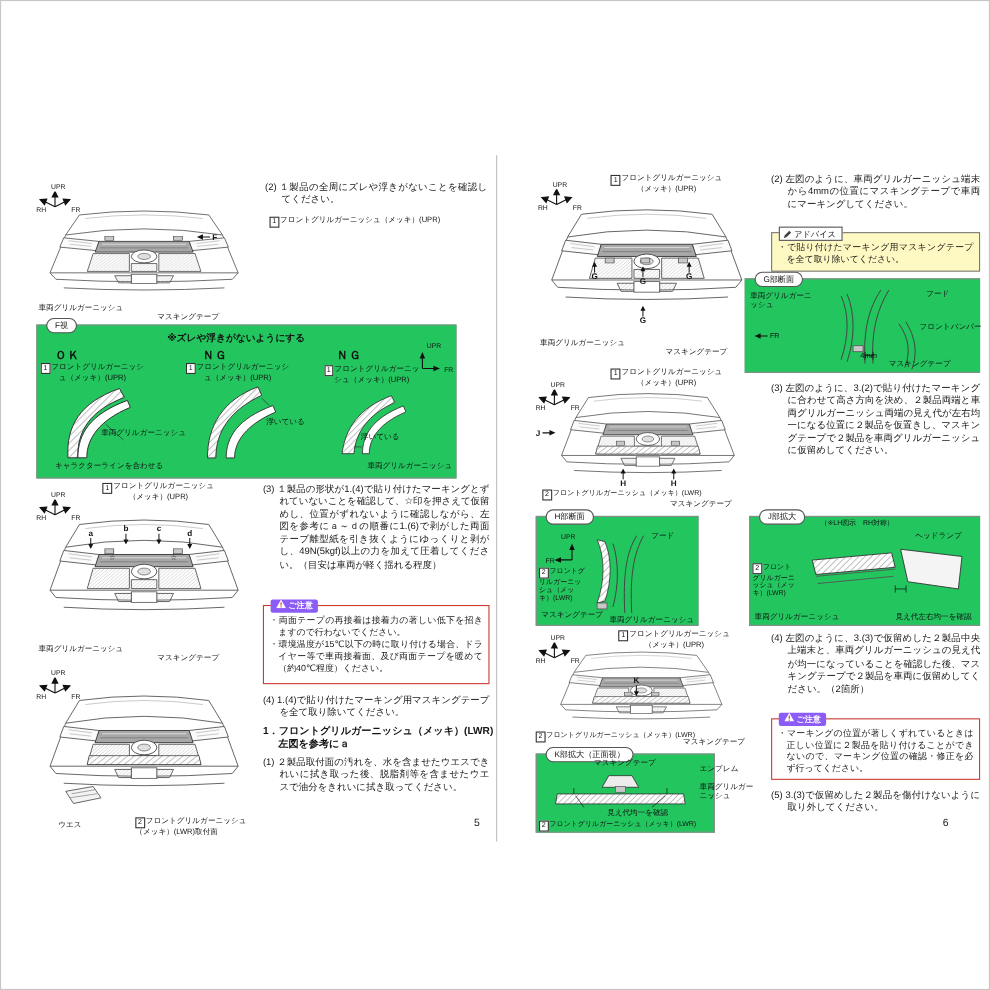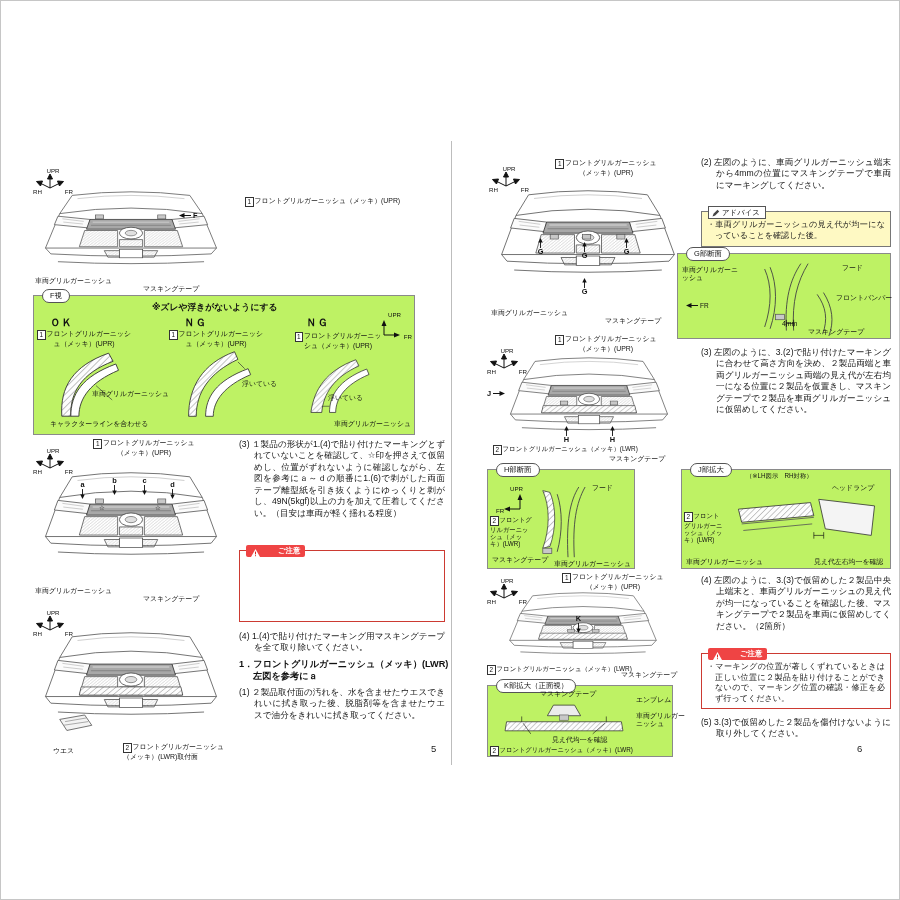--- a/index.html
+++ b/index.html
@@ -16,26 +16,26 @@
 .nbox{display:inline-block;border:1px solid #333;padding:0 1.5px;font-size:6.4px;line-height:7.5px;background:#fff;margin-right:1px;vertical-align:top}
 .flabel{position:absolute;font-size:6.9px;line-height:1.15;color:#111;white-space:nowrap}
 .fw{white-space:normal}
 .axis{position:absolute;width:40px;text-align:center;font-size:6.2px;line-height:7px;color:#111}
 .axis .au{display:block}
 .axrow{display:flex;justify-content:space-between;margin-top:-2px}
 .axis2{position:absolute;font-size:6.2px;color:#111;width:30px;height:26px}
 .a2u{position:absolute;top:-1px;left:10px}
 .a2fr{position:absolute;right:-4px;bottom:-2px}
 .a2fl{position:absolute;left:-4px;bottom:-2px}
-.boxfig{position:absolute;border:1px solid #8a8a8a;background:#bef264}
+.boxfig{position:absolute;border:1px solid #8a8a8a;background:#22c55e}
 .tab{position:absolute;top:-7px;left:8px;background:#fff;border:1px solid #555;border-radius:7px;padding:0 7px;font-size:7.4px;line-height:12px;white-space:nowrap;color:#111}
 .fhead{position:absolute;font-size:8.8px;font-weight:bold;color:#111;white-space:nowrap}
 .okng{position:absolute;font-size:10.5px;font-weight:bold;letter-spacing:1px;color:#111}
 .caution{position:absolute;border:1px solid #cc3a32;background:#fff}
-.ctag{position:absolute;top:-6px;left:6px;background:#ef4444;color:#fff;font-size:7.4px;line-height:12px;padding:0 5px;border-radius:2px;font-weight:bold;display:flex;align-items:flex-end;gap:18px}
+.ctag{position:absolute;top:-6px;left:6px;background:#8b5cf6;color:#fff;font-size:7.4px;line-height:12px;padding:0 5px;border-radius:2px;font-weight:bold;display:flex;align-items:flex-start;gap:2px}
 .cbody{padding:8px 5px 3px 5px;font-size:8.1px;line-height:1.32;text-align:justify}
 .cbody p{padding-left:8px;text-indent:-8px;margin-bottom:1px}
 .advice{position:absolute;border:1px solid #777;background:#fef9c3}
 .atag{position:absolute;top:-6px;left:6px;background:#fff;border:1px solid #555;font-size:7.4px;line-height:11px;padding:0 5px 0 3px;display:flex;align-items:center;gap:2px;color:#111}
 .sec-head{position:absolute;font-weight:bold;font-size:9.2px;line-height:1.3;color:#111;white-space:nowrap}
 .pagenum{position:absolute;font-size:9.5px;color:#222}
 .mk{position:absolute;font-size:7.4px;font-weight:bold;line-height:1;text-align:center;color:#111}
 .mk svg{display:block;margin:1px auto 0}
 .mkrow{position:absolute;display:flex;align-items:center;gap:2px;font-size:7.4px;font-weight:bold;color:#111}
 .mkrow.n{font-weight:normal;font-size:6.5px}
@@ -121,20 +121,21 @@
       <svg width="12" height="7" viewBox="0 0 12 7">
           <line x1="12" y1="3.5" x2="4" y2="3.5" stroke="#111"></line>
           <path d="M0,3.5 L5.5,1 L5.5,6 Z" fill="#111"></path>
         </svg>
       <span>F</span>
     </div>
     <span class="flabel" style="left:4px;top:112px">車両グリルガーニッシュ</span>
     <span class="flabel" style="left:112px;top:120px">マスキングテープ</span>
   </div>
 
+  <div class="txt hang" style="left:240px;top:164px;width:202px">(2) １製品の全周にズレや浮きがないことを確認してください。</div>
   <div class="plabel" style="left:244px;top:196px;width:196px;white-space:nowrap">
     <span class="nbox">1</span><span>フロントグリルガーニッシュ（メッキ）(UPR)</span>
   </div>
 
   <div class="boxfig" style="left:32px;top:294px;width:382px;height:140px">
     <span class="tab">F視</span>
     <span class="fhead" style="left:118px;top:6px">※ズレや浮きがないようにする</span>
 
     <span class="okng" style="left:16px;top:20px">ＯＫ</span>
     <div class="plabel pc" style="left:2px;top:34px;width:96px">
@@ -235,20 +236,22 @@
   <div class="caution" style="left:238px;top:549px;width:206px;height:72px">
     <span class="ctag">
       <svg width="9" height="8" viewBox="0 0 9 8">
           <path d="M4.5,0 L9,8 L0,8 Z" fill="#fff"></path>
           <rect x="4" y="2.6" width="1" height="2.8" fill="#d8281e"></rect>
           <rect x="4" y="6.2" width="1" height="1" fill="#d8281e"></rect>
         </svg>
       <span>ご注意</span>
     </span>
     <div class="cbody">
+      <p>・両面テープの再接着は接着力の著しい低下を招きますので行わないでください。</p>
+      <p>・環境温度が15℃以下の時に取り付ける場合、ドライヤー等で車両接着面、及び両面テープを暖めて（約40℃程度）ください。</p>
     </div>
   </div>
 
   <div class="txt hang" style="left:238px;top:630px;width:206px">(4) 1.(4)で貼り付けたマーキング用マスキングテープを全て取り除いてください。</div>
   <div class="sec-head" style="left:238px;top:658px">1．フロントグリルガーニッシュ（メッキ）(LWR)</div>
   <div class="sec-head" style="left:252px;top:670px">左図を参考にａ</div>
   <div class="txt hang" style="left:238px;top:686px;width:206px">(1) ２製品取付面の汚れを、水を含ませたウエスできれいに拭き取った後、脱脂剤等を含ませたウエスで油分をきれいに拭き取ってください。</div>
 
   <div class="fig" style="left:30px;top:604px;width:204px;height:156px">
     <div class="axis" style="left:2px;top:4px">
@@ -335,21 +338,21 @@
   <div class="txt hang" style="left:700px;top:156px;width:190px">(2) 左図のように、車両グリルガーニッシュ端末から4mmの位置にマスキングテープで車両にマーキングしてください。</div>
 
   <div class="advice" style="left:700px;top:210px;width:190px;height:36px">
     <span class="atag">
       <svg width="8" height="8" viewBox="0 0 8 8">
           <path d="M0.5,7.5 L1.5,4.8 L5.5,0.8 L7.2,2.5 L3.2,6.5 Z" fill="#444"></path>
         </svg>
       <span>アドバイス</span>
     </span>
     <div class="cbody" style="padding-top:8px">
-      <p>・車両グリルガーニッシュの見え代が均一になっていることを確認した後。</p>
+      <p>・で貼り付けたマーキング用マスキングテープを全て取り除いてください。</p>
     </div>
   </div>
 
   <div class="boxfig" style="left:676px;top:252px;width:214px;height:86px">
     <span class="tab">G部断面</span>
     <span class="flabel fw" style="left:4px;top:12px;width:62px">車両グリルガーニッシュ</span>
     <div class="mkrow n" style="left:8px;top:48px">
       <svg width="12" height="7" viewBox="0 0 12 7">
           <line x1="12" y1="3.5" x2="4" y2="3.5" stroke="#111"></line>
           <path d="M0,3.5 L5.5,1 L5.5,6 Z" fill="#111"></path>
@@ -526,21 +529,21 @@
     <div class="mk" style="left:88px;top:42px"><span>K</span><svg width="7" height="10" viewBox="0 0 7 11">
           <line x1="3.5" y1="0" x2="3.5" y2="7" stroke="#111"></line>
           <path d="M3.5,11 L1,6 L6,6 Z" fill="#111"></path>
         </svg></div>
     <div class="plabel" style="left:0;top:92px;width:112px;white-space:nowrap;font-size:6.4px">
       <span class="nbox">2</span><span>フロントグリルガーニッシュ（メッキ）(LWR)</span>
     </div>
     <span class="flabel" style="left:134px;top:98px">マスキングテープ</span>
   </div>
 
-  <div class="boxfig" style="left:486px;top:684px;width:186px;height:72px">
+  <div class="boxfig" style="left:486px;top:684px;width:163px;height:72px">
     <span class="tab">K部拡大（正面視）</span>
     <span class="flabel" style="left:52px;top:4px">マスキングテープ</span>
     <span class="flabel" style="left:148px;top:10px">エンブレム</span>
     <svg width="136" height="42" viewBox="0 0 180 46" style="position:absolute;left:8px;top:14px">
       <path d="M76,2 L104,2 L112,16 L68,16 Z" fill="#ececec" stroke="#333"></path>
       <path d="M14,24 L166,24 L168,36 L12,36 Z" fill="url(#hatchP)" stroke="#333"></path>
       <rect x="84" y="15" width="12" height="7" fill="#c8c8c8" stroke="#555" stroke-width="0.8"></rect>
       <g stroke="#111" stroke-width="0.8">
           <line x1="34" y1="17" x2="34" y2="24"></line>
           <line x1="146" y1="17" x2="146" y2="24"></line>

